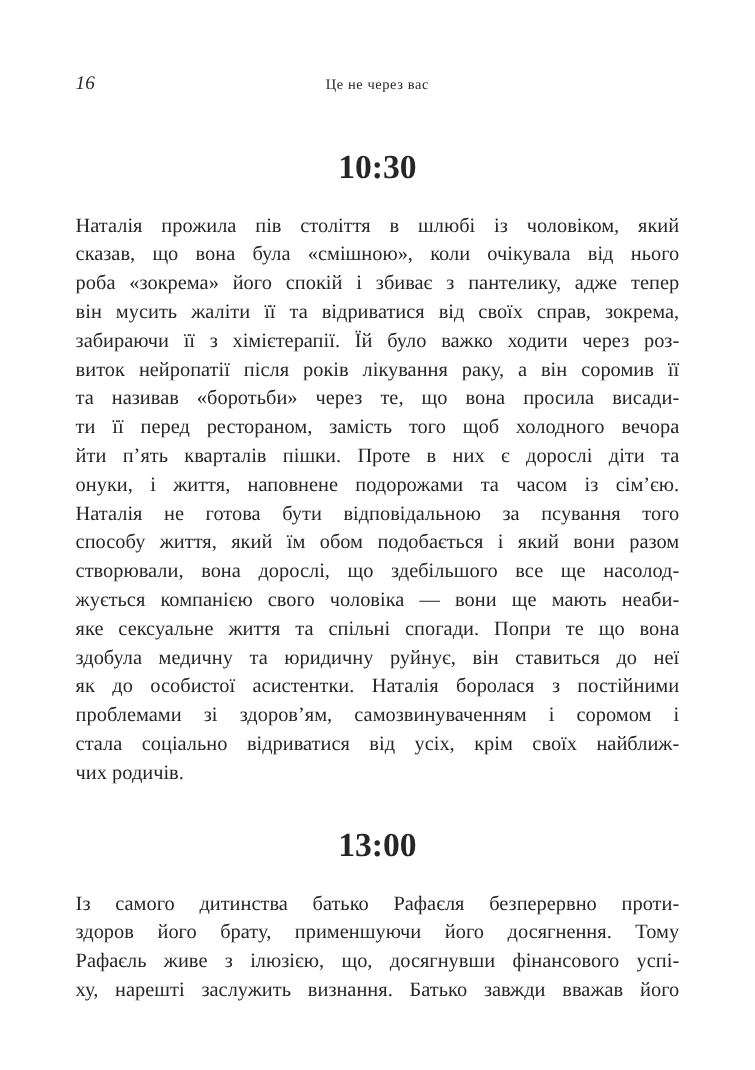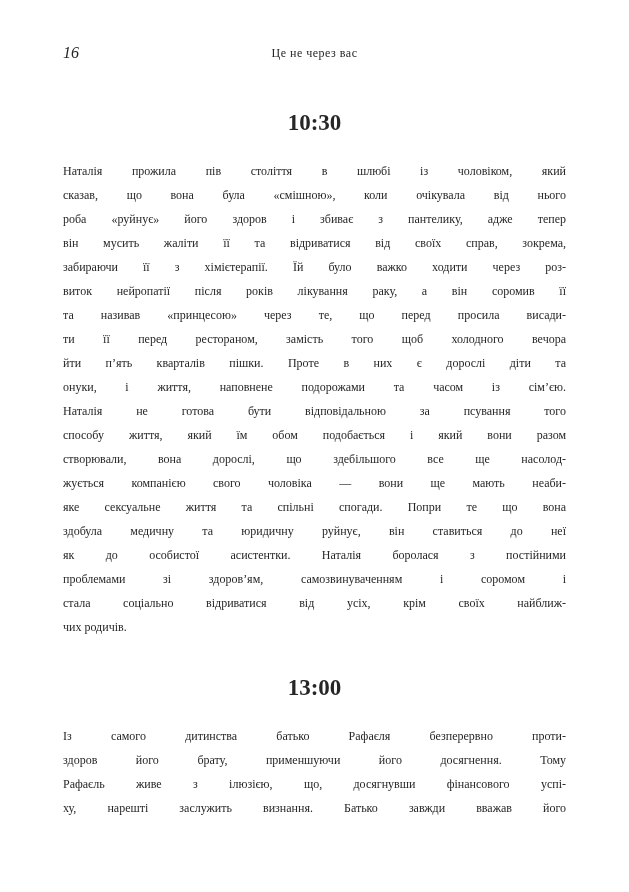--- a/index.html
+++ b/index.html
@@ -6,21 +6,21 @@
     margin: 0;
     padding: 0;
     background: #ffffff;
   }
   .book-page {
     position: relative;
     width: 629px;
     height: 892px;
     background: #ffffff;
     box-sizing: border-box;
-    padding: 42px 63px 0 63px;
+    padding: 59px 63px 0 63px;
     font-family: "Liberation Serif", "DejaVu Serif", serif;
     color: #262626;
     overflow: hidden;
   }
   .running-head {
     position: relative;
     height: 22px;
     line-height: 22px;
     font-size: 16px;
   }
@@ -33,30 +33,30 @@
   }
   .running-title {
     display: block;
     text-align: center;
     font-size: 12px;
     letter-spacing: 0.5px;
   }
   .section-heading {
     margin: 0;
     text-align: center;
-    font-size: 23px;
+    font-size: 28px;
     font-weight: bold;
     line-height: 30px;
   }
   .heading-1 { margin-top: 44px; }
   .heading-2 { margin-top: 34px; }
   .para {
     margin-top: 21px;
     width: 503px;
-    font-size: 12px;
+    font-size: 17px;
   }
   .text-line {
     height: 24px;
     line-height: 24px;
     text-align: justify;
     text-align-last: justify;
     white-space: nowrap;
     overflow: visible;
   }
   .text-line.last {
@@ -71,25 +71,25 @@
   <div class="running-head">
     <span class="page-number">16</span>
     <span class="running-title">Це не через вас</span>
   </div>
 
   <h2 class="section-heading heading-1">10:30</h2>
 
   <div class="para">
       <div class="text-line">Наталія прожила пів століття в шлюбі із чоловіком, який</div>
       <div class="text-line">сказав, що вона була «смішною», коли очікувала від нього</div>
-      <div class="text-line">роба «руйнує» його здоров і збиває з пантелику, адже тепер</div>
+      <div class="text-line">роба «зокрема» його спокій і збиває з пантелику, адже тепер</div>
       <div class="text-line">він мусить жаліти її та відриватися від своїх справ, зокрема,</div>
       <div class="text-line">забираючи її з хімієтерапії. Їй було важко ходити через роз-</div>
       <div class="text-line">виток нейропатії після років лікування раку, а він соромив її</div>
-      <div class="text-line">та називав «принцесою» через те, що перед просила висади-</div>
+      <div class="text-line">та називав «боротьби» через те, що вона просила висади-</div>
       <div class="text-line">ти її перед рестораном, замість того щоб холодного вечора</div>
       <div class="text-line">йти п’ять кварталів пішки. Проте в них є дорослі діти та</div>
       <div class="text-line">онуки, і життя, наповнене подорожами та часом із сім’єю.</div>
       <div class="text-line">Наталія не готова бути відповідальною за псування того</div>
       <div class="text-line">способу життя, який їм обом подобається і який вони разом</div>
       <div class="text-line">створювали, вона дорослі, що здебільшого все ще насолод-</div>
       <div class="text-line">жується компанією свого чоловіка — вони ще мають неаби-</div>
       <div class="text-line">яке сексуальне життя та спільні спогади. Попри те що вона</div>
       <div class="text-line">здобула медичну та юридичну руйнує, він ставиться до неї</div>
       <div class="text-line">як до особистої асистентки. Наталія боролася з постійними</div>

